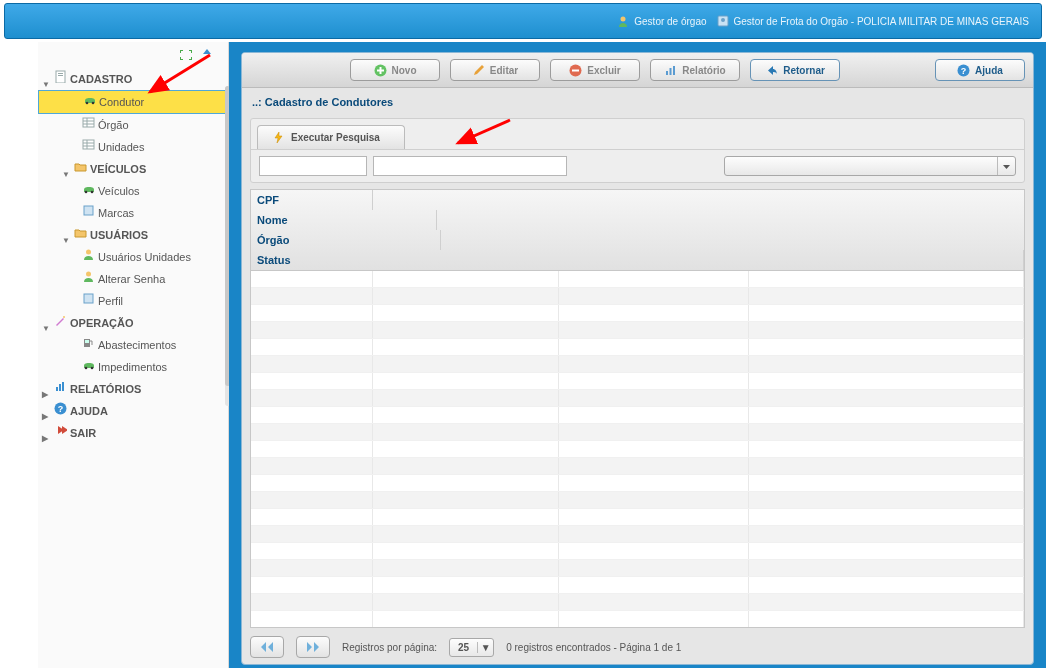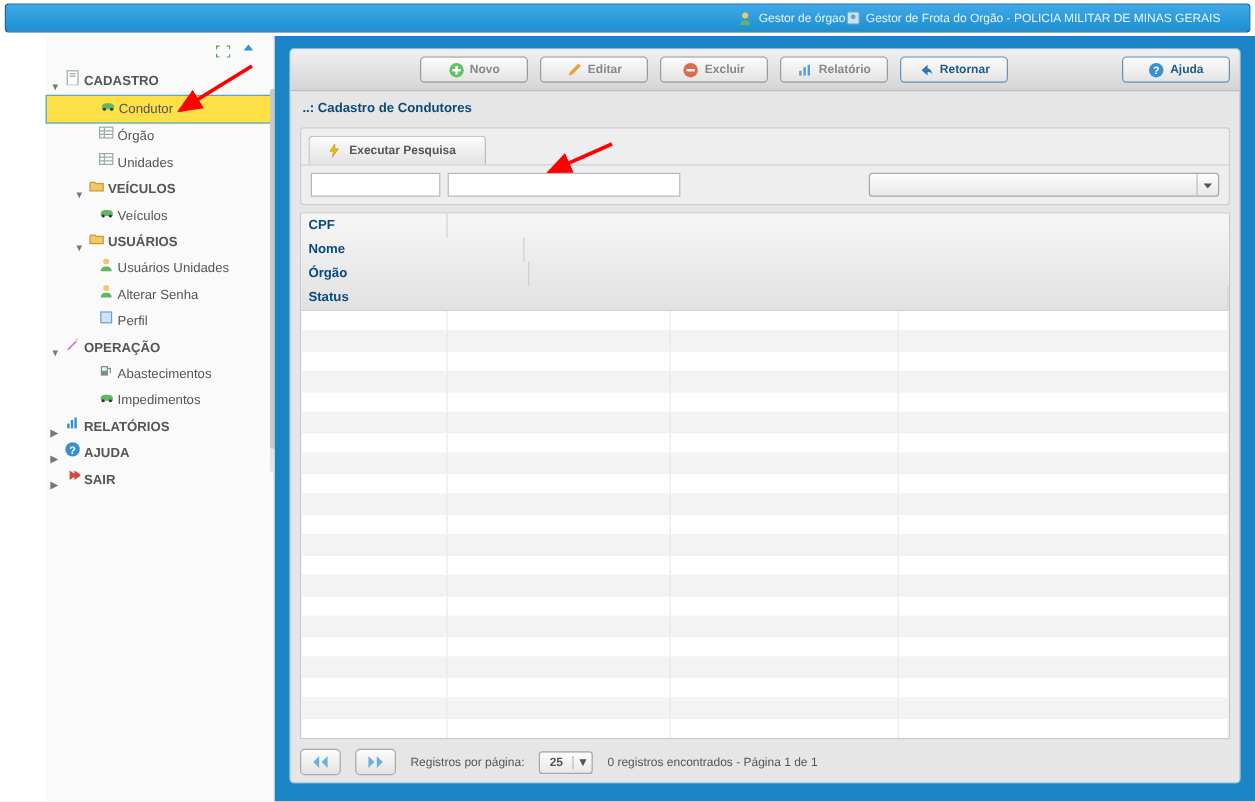--- a/index.html
+++ b/index.html
@@ -7,31 +7,32 @@
     font-family: Verdana, Arial, sans-serif;
     font-size: 11px;
     background: #fff;
     color: #333;
     width: 1046px;
     height: 668px;
     overflow: hidden;
     position: relative;
   }
   .topbar {
-    height: 24px;
+    height: 36px;
     background: linear-gradient(to bottom, #3fa9e8, #1e8fcf);
     border: 1px solid #0b6aa5;
     border-radius: 3px;
     margin: 3px 4px;
     display: flex;
     align-items: center;
     justify-content: flex-end;
-    padding: 0 24px;
+    padding: 0 12px;
     color: #e8f4fb;
     font-size: 10px;
+    gap: 10px;
   }
   .userbit { display:flex; align-items:center; gap:5px;}
   .userbit svg { flex:none;}
   .app-body {
     display: flex;
     height: 638px;
     margin-left: 38px;
   }
   .sidebar {
     width: 191px;
@@ -274,20 +275,28 @@
         <li class="lvl3">
           <div class="row">
             <span><svg width="13" height="13" viewBox="0 0 13 13">
                 <path d="M2 8c0-2 1-3 5-3s5 1 5 3v2H2V8" fill="#5fb85f"></path>
                 <circle cx="4" cy="10" r="1.3" fill="#333"></circle>
                 <circle cx="10" cy="10" r="1.3" fill="#333"></circle>
               </svg></span>
             <span>Veículos</span>
           </div>
         </li>
+        <li class="lvl3">
+          <div class="row">
+            <span><svg width="13" height="13" viewBox="0 0 13 13">
+                <rect x="2" y="2" width="9" height="9" fill="#cfe3f2" stroke="#6aa1c9"></rect>
+              </svg></span>
+            <span>Marcas</span>
+          </div>
+        </li>
         <li class="lvl2">
           <div class="row">
             <span class="toggle"></span>
             <span><svg width="13" height="13" viewBox="0 0 13 13">
                 <path d="M1 4h4l1 1h6v6H1V4" fill="#f4c56a" stroke="#c9982e"></path>
               </svg></span>
             <span>USUÁRIOS</span>
           </div>
         </li>
         <li class="lvl3">

